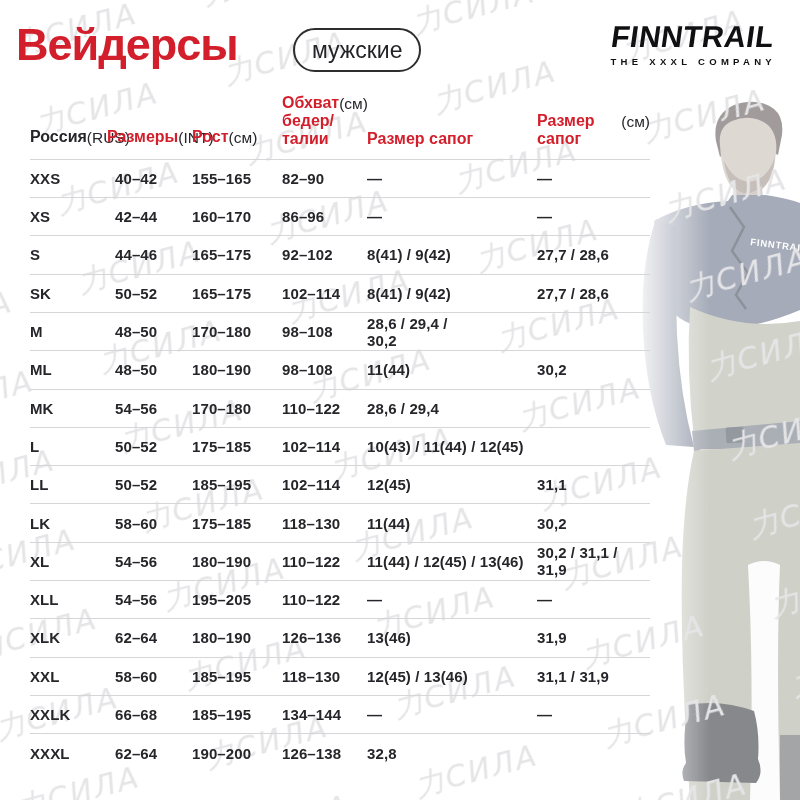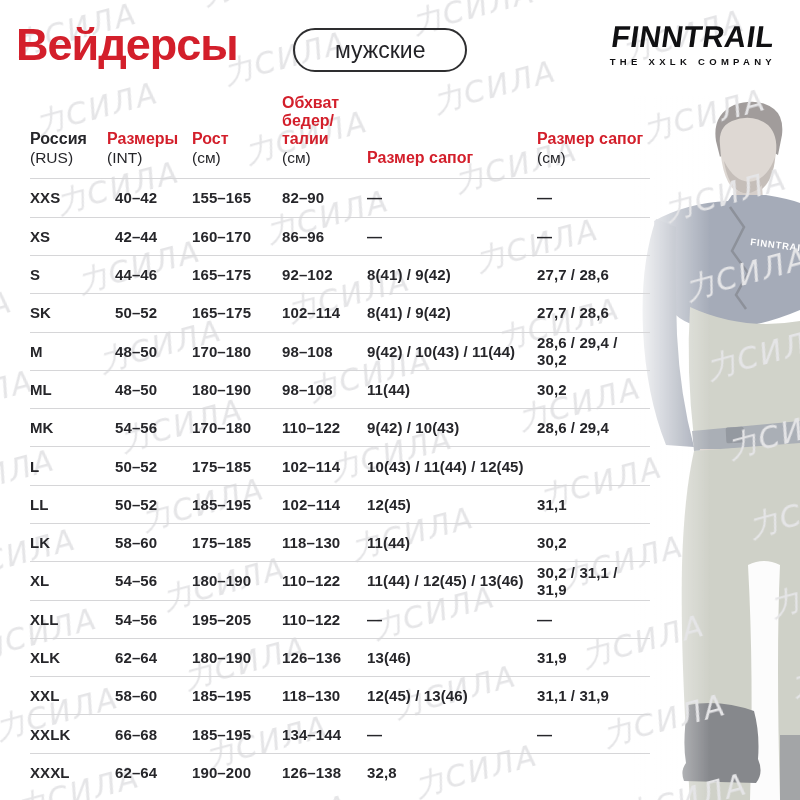--- a/index.html
+++ b/index.html
@@ -10,31 +10,31 @@
   }
   
   .model{position:absolute;top:95px;right:0;width:170px;height:705px;z-index:1;}
   .wm{position:absolute;inset:0;width:800px;height:800px;z-index:2;pointer-events:none;}
   .fg{z-index:3;}
   
   .title{position:absolute;left:16px;top:22px;font-size:45px;font-weight:700;
          color:var(--accent-red);letter-spacing:-1px;line-height:1;}
   .badge{position:absolute;left:293px;top:28px;height:44px;box-sizing:border-box;
          border:2.5px solid #2e2e30;border-radius:23px;display:flex;align-items:center;
-         padding:0 40px;font-size:23px;color:#232327;background:transparent;}
+         padding:0 17px;font-size:23px;color:#232327;background:transparent;}
   .logo{position:absolute;right:24px;top:22px;text-align:center;color:#101012;}
   .logo-name{display:block;font-size:30px;font-weight:700;line-height:1;
              transform:skewX(-8deg);letter-spacing:.5px;}
   .logo-tagline{display:block;font-size:9.5px;font-weight:700;letter-spacing:4.3px;
                 margin-top:4px;white-space:nowrap;}
   
   .table{position:absolute;left:30px;top:94px;width:620px;}
   .thead{display:flex;align-items:flex-end;padding-bottom:11px;
          border-bottom:1px solid var(--row-line);}
-  .hcol{display:flex;flex-direction:column;}
+  .hcol{display:flex;flex-direction:row;}
   .hlabel{font-size:16px;font-weight:700;color:var(--text-dark);line-height:1.12;
           white-space:pre-line;}
   .hlabel.accent{color:var(--accent-red);}
   .hunit{font-size:15.5px;font-weight:400;color:var(--text-dark);line-height:1.2;margin-top:1px;}
   .trow{display:flex;align-items:center;height:38.3px;box-sizing:border-box;
         border-bottom:1px solid var(--row-line);}
   .trow:last-child{border-bottom:none;}
   .cell{font-size:15px;font-weight:700;color:var(--text-dark);letter-spacing:.1px;}
   .c0{width:85px}.c1{width:77px}.c2{width:90px}.c3{width:85px}.c4{width:170px}.c5{width:113px}
   
@@ -83,21 +83,21 @@
 </svg>
 
 <h1 class="title fg" style="position:absolute;margin:0;">Вейдерсы</h1>
 
 <div class="badge fg">
   <span>мужские</span>
 </div>
 
 <div class="logo fg" style="position:absolute;">
   <span class="logo-name">FINNTRAIL</span>
-  <span class="logo-tagline">THE XXLK COMPANY</span>
+  <span class="logo-tagline">THE XXXL COMPANY</span>
 </div>
 
 <div class="table fg" style="position:absolute;">
   <div class="thead">
       <div class="hcol c1">
     <span class="hlabel">Россия</span>
     <span class="hunit">(RUS)</span>
   </div>
       <div class="hcol c0">
     <span class="hlabel accent">Размеры</span>
@@ -152,37 +152,35 @@
     <span class="cell c2">165–175</span>
     <span class="cell c3">102–114</span>
     <span class="cell c4">8(41) / 9(42)</span>
     <span class="cell c5">27,7 / 28,6</span>
   </div>
       <div class="trow">
     <span class="cell c0">M</span>
     <span class="cell c1">48–50</span>
     <span class="cell c2">170–180</span>
     <span class="cell c3">98–108</span>
-    <span class="cell c4">9(42) / 10(43) / 11(44)</span>
     <span class="cell c5">28,6 / 29,4 / 30,2</span>
   </div>
       <div class="trow">
     <span class="cell c0">ML</span>
     <span class="cell c1">48–50</span>
     <span class="cell c2">180–190</span>
     <span class="cell c3">98–108</span>
     <span class="cell c4">11(44)</span>
     <span class="cell c5">30,2</span>
   </div>
       <div class="trow">
     <span class="cell c0">MK</span>
     <span class="cell c1">54–56</span>
     <span class="cell c2">170–180</span>
     <span class="cell c3">110–122</span>
-    <span class="cell c4">9(42) / 10(43)</span>
     <span class="cell c5">28,6 / 29,4</span>
   </div>
       <div class="trow">
     <span class="cell c0">L</span>
     <span class="cell c1">50–52</span>
     <span class="cell c2">175–185</span>
     <span class="cell c3">102–114</span>
     <span class="cell c4">10(43) / 11(44) / 12(45)</span>
   </div>
       <div class="trow">

